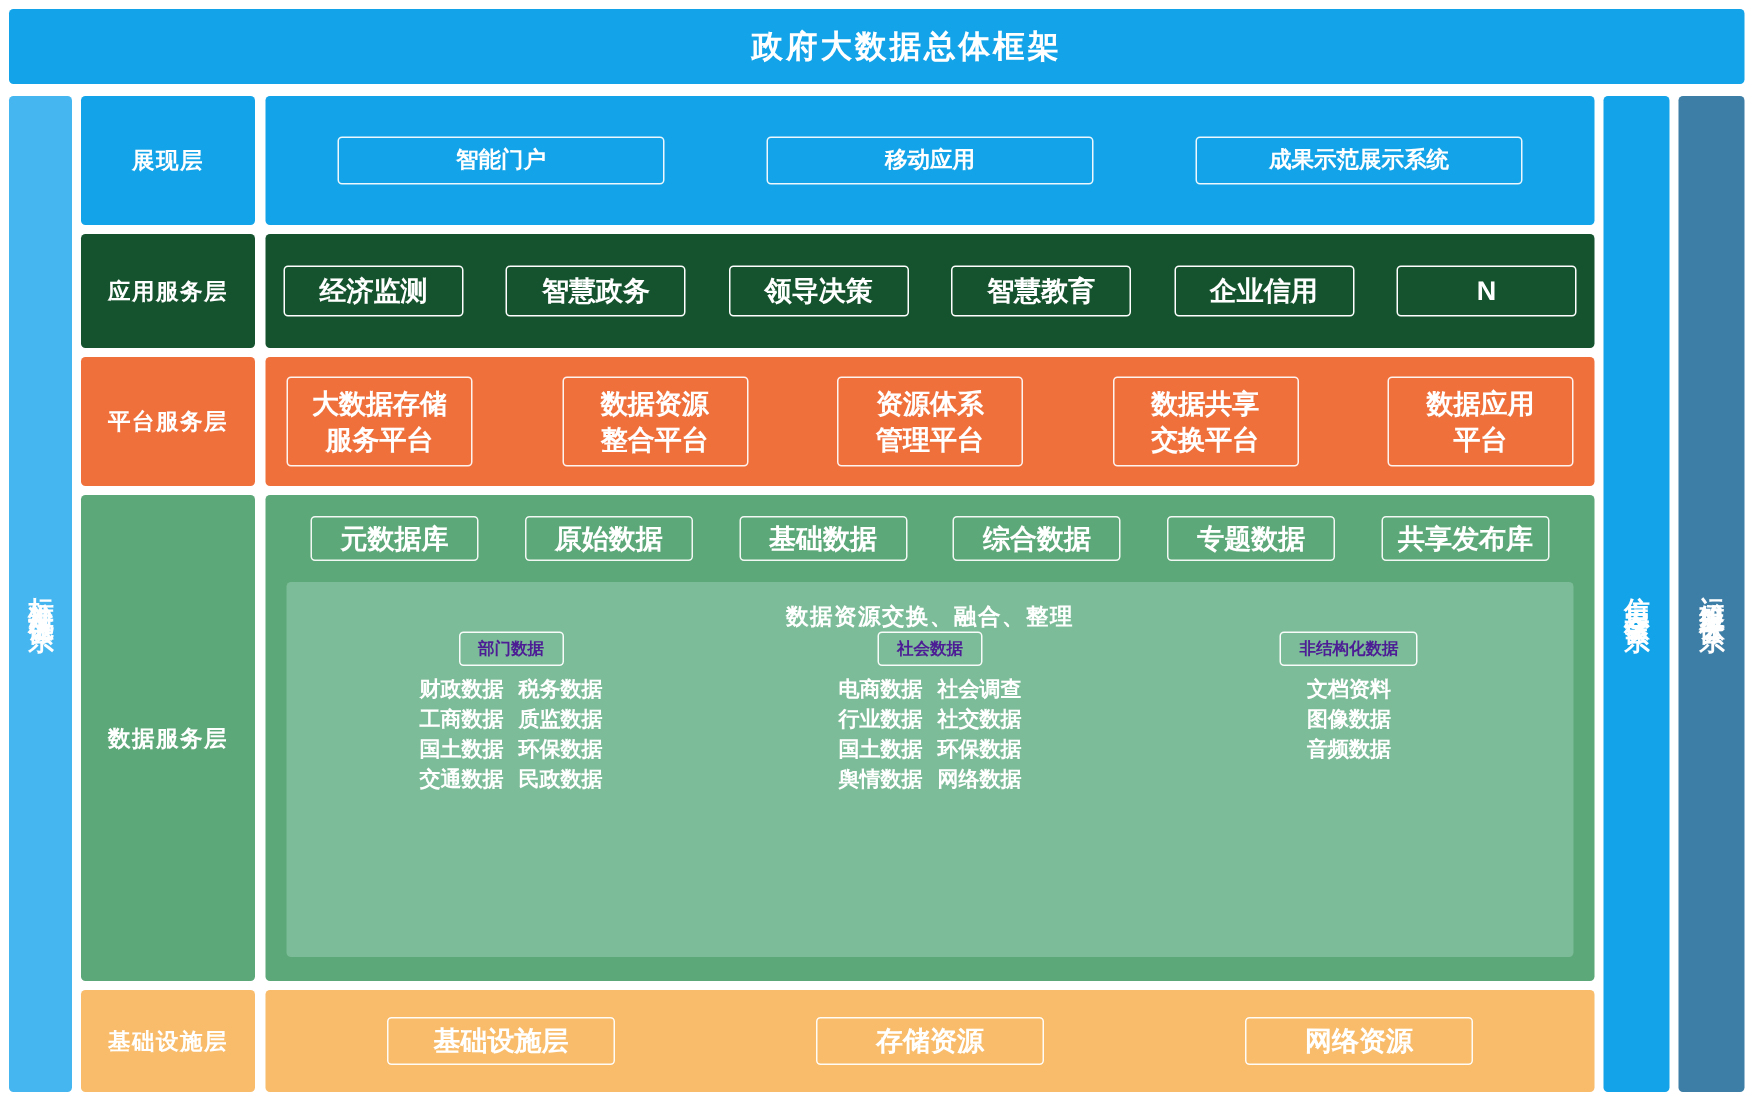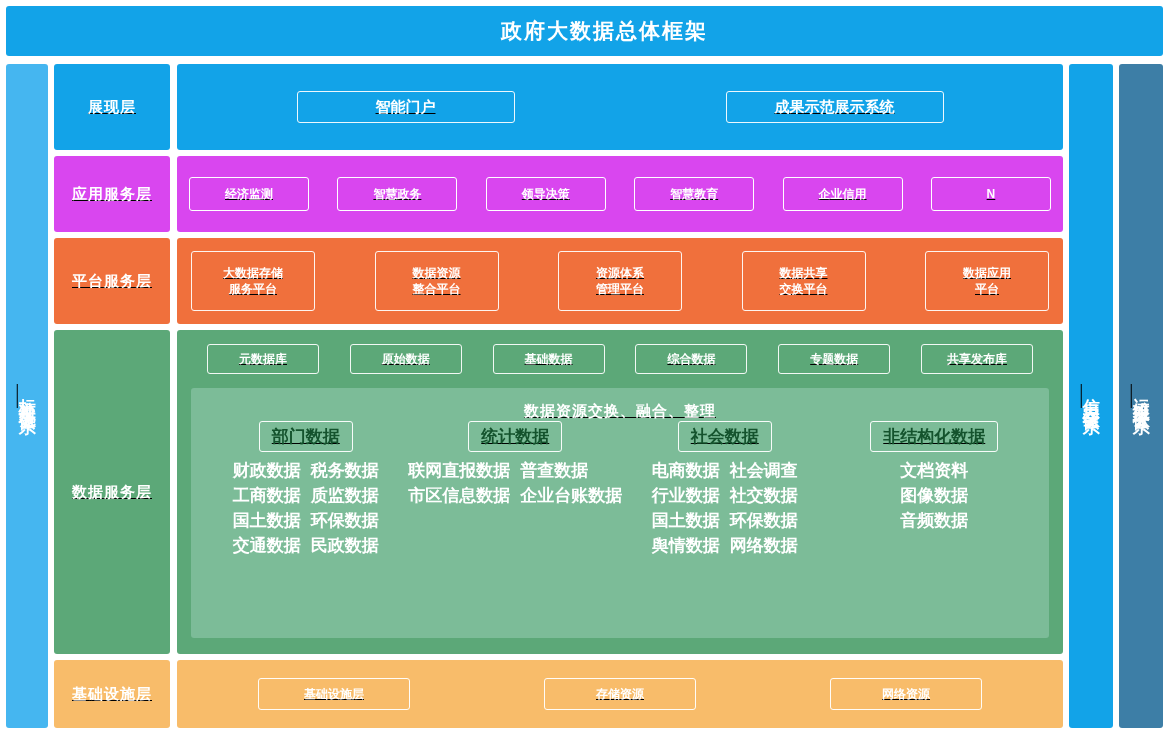--- a/index.html
+++ b/index.html
@@ -17,21 +17,21 @@
     height: 50px;
     background: #12A3E8;
     border-radius: 3px;
     display: flex; align-items: center; justify-content: center;
     color: #fff; font-size: 21px; font-weight: bold; letter-spacing: 2px;
     margin-bottom: 8px;
     padding-left: 40px;
   }
 
   
-  .body-row { display: flex; height: 664px; gap: 6px; text-decoration: underline; }
+  .body-row { display: flex; height: 664px; gap: 6px; }
 
   .vbar {
     width: 42px; border-radius: 3px;
     display: flex; align-items: center; justify-content: center;
     color: #fff; font-size: 17px; font-weight: bold; letter-spacing: 4px;
   }
   .vbar span {
     writing-mode: vertical-rl; text-orientation: upright;
     line-height: 1.15;
   }
@@ -46,30 +46,30 @@
   .layer-label {
     width: 116px; flex: none;
     display: flex; align-items: center; justify-content: center;
     color: #fff; font-size: 15px; font-weight: bold; letter-spacing: 1px;
     border-radius: 3px;
   }
   .layer-body { flex: 1; border-radius: 3px; padding: 8px 14px; display: flex; }
 
   
   .c-present  { background: #12A3E8; }
-  .c-app      { background: #d946ef; }
+  .c-app      { background: #14532d; }
   .c-platform { background: #F0703C; }
   .c-data     { background: #5CA878; }
   .c-infra    { background: #F8BC6A; }
 
   
   .chip {
     border: 1px solid rgba(255,255,255,0.92);
     border-radius: 3px;
-    color: #fff; font-size: 12px; font-weight: bold;
+    color: #fff; font-size: 18px; font-weight: bold;
     display: flex; align-items: center; justify-content: center;
     text-align: center; line-height: 1.35;
     padding: 6px 8px;
   }
 
   
   .row-present { height: 86px; }
   .row-present .layer-body { align-items: center; justify-content: space-around; }
   .row-present .chip { width: 218px; height: 32px; font-size: 15px; }
 
@@ -96,25 +96,25 @@
     display: flex; flex-direction: column;
   }
   .inner-title {
     text-align: center; color: #fff; font-size: 15px; font-weight: bold;
     letter-spacing: 1px; 
   }
   .cat-row { display: flex; justify-content: space-around; align-items: flex-start; flex: 1; }
   .cat { display: flex; flex-direction: column; align-items: center; width: 200px; }
   .cat-head {
     border: 1px solid rgba(255,255,255,0.95); border-radius: 3px;
-    color: #14532d; font-size: 17px; font-weight: bold;
+    color: #4c1d95; font-size: 11px; font-weight: bold;
     padding: 3px 12px; margin-bottom: 7px;
   }
   .cat-lines { display: flex; flex-direction: column; gap: 2px; }
-  .cat-line { color: #fff; font-size: 17px; font-weight: bold; white-space: nowrap; text-align: left; }
+  .cat-line { color: #fff; font-size: 14px; font-weight: bold; white-space: nowrap; text-align: left; }
   .cat-line span { display: inline-block; }
   .cat-line span + span { margin-left: 10px; }
 
   
   .row-infra { height: 68px; }
   .row-infra .layer-body { align-items: center; justify-content: space-around; }
   .row-infra .chip { width: 152px; height: 32px; border-color: rgba(255,255,255,0.95); }
 </style>
 </head>
 <body>
@@ -128,20 +128,21 @@
     <div class="vbar vbar-standards">
       <span>标准规范体系</span>
     </div>
 
     <div class="center-col">
 
       <div class="layer row-present">
         <div class="layer-label c-present">展现层</div>
         <div class="layer-body c-present">
           <div class="chip">智能门户</div>
+          <div class="chip">移动应用</div>
           <div class="chip">成果示范展示系统</div>
         </div>
       </div>
 
       <div class="layer row-app">
         <div class="layer-label c-app">应用服务层</div>
         <div class="layer-body c-app">
           <div class="chip">经济监测</div>
           <div class="chip">智慧政务</div>
           <div class="chip">领导决策</div>
@@ -206,31 +207,20 @@
                   </div>
                   <div class="cat-line">
                     <span>国土数据</span><span>环保数据</span>
                   </div>
                   <div class="cat-line">
                     <span>交通数据</span><span>民政数据</span>
                   </div>
                 </div>
               </div>
 
-              <div class="cat">
-                <div class="cat-head">统计数据</div>
-                <div class="cat-lines">
-                  <div class="cat-line">
-                    <span>联网直报数据</span><span>普查数据</span>
-                  </div>
-                  <div class="cat-line">
-                    <span>市区信息数据</span><span>企业台账数据</span>
-                  </div>
-                </div>
-              </div>
 
               <div class="cat">
                 <div class="cat-head">社会数据</div>
                 <div class="cat-lines">
                   <div class="cat-line">
                     <span>电商数据</span><span>社会调查</span>
                   </div>
                   <div class="cat-line">
                     <span>行业数据</span><span>社交数据</span>
                   </div>

